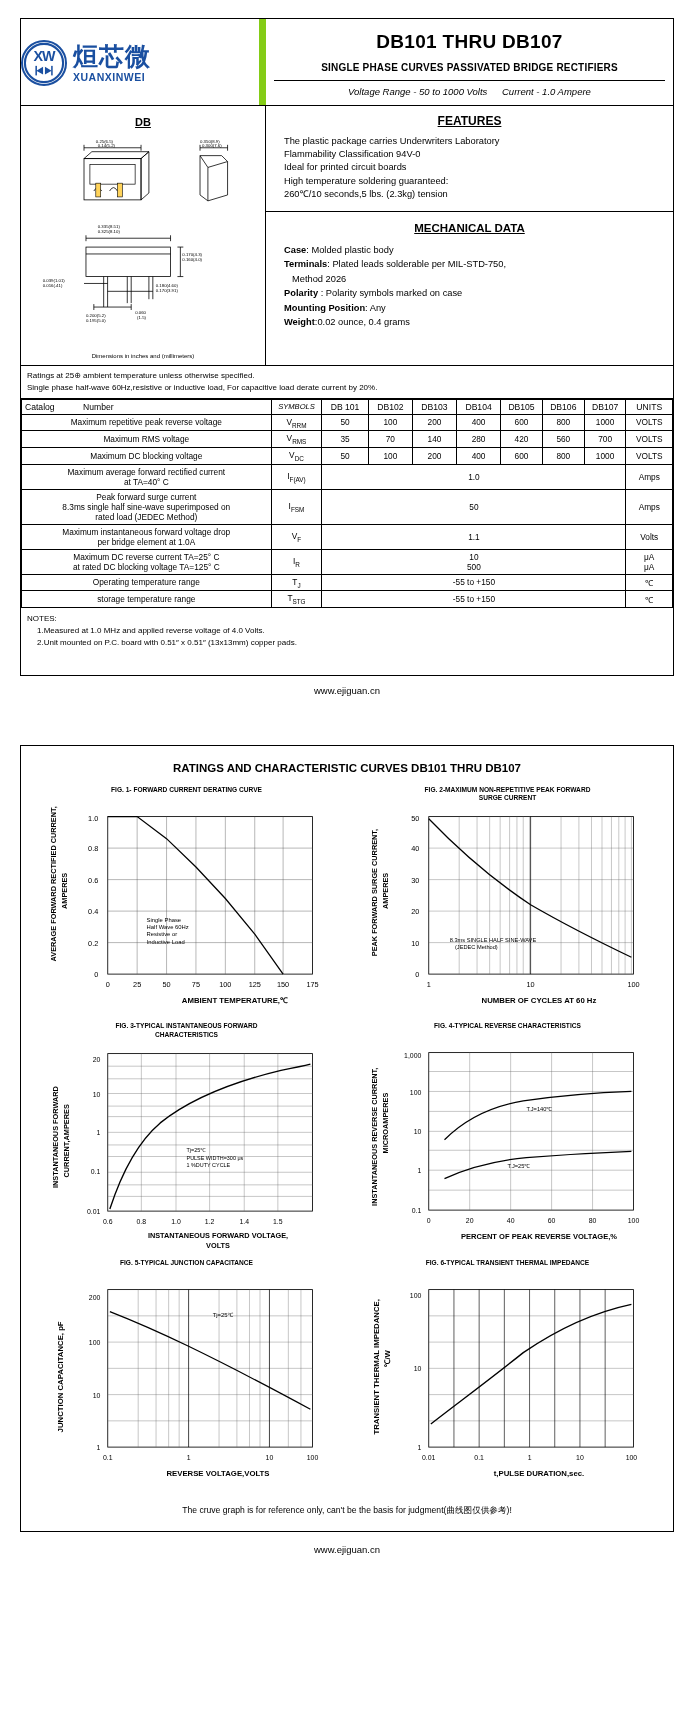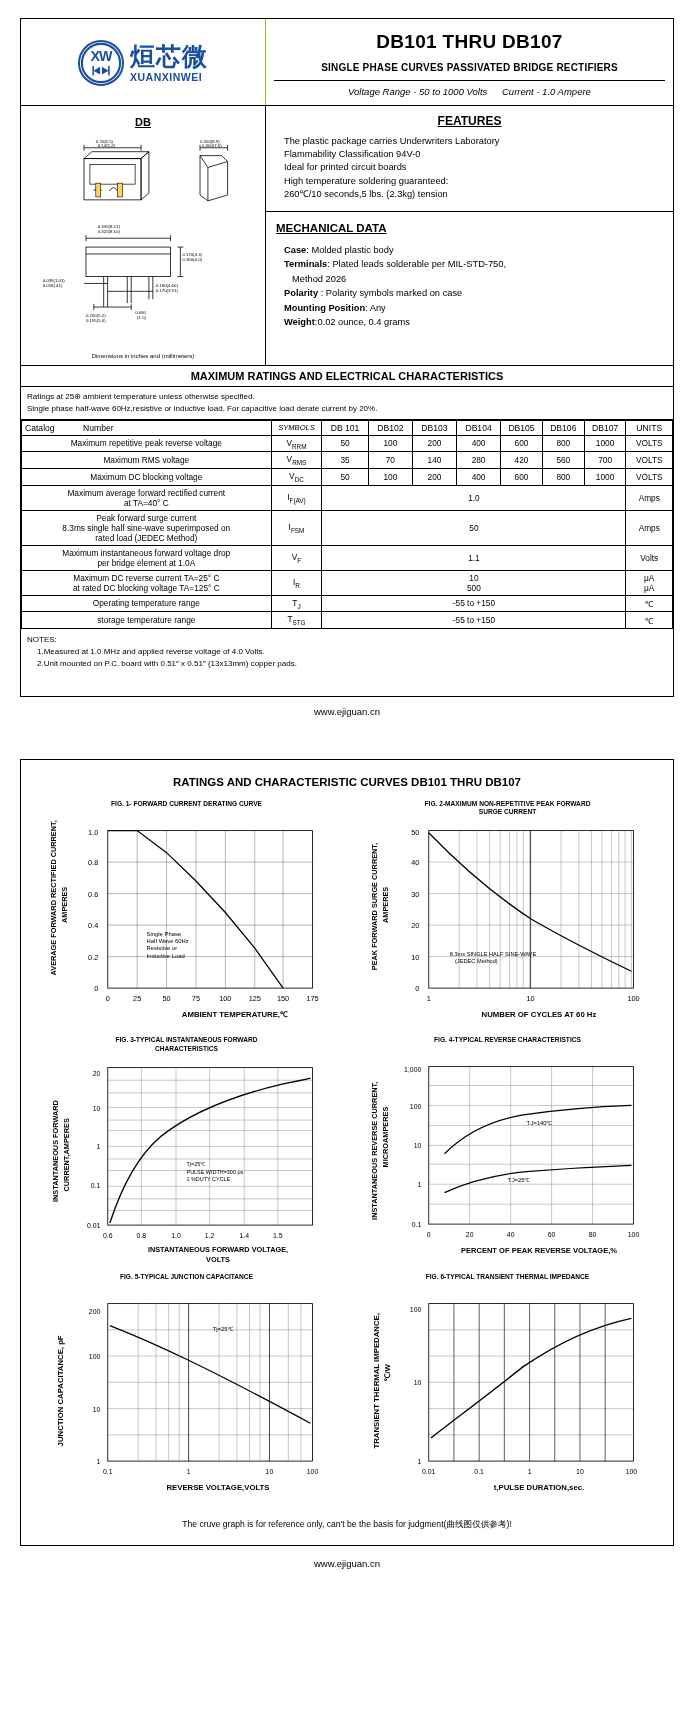--- a/index.html
+++ b/index.html
@@ -20,24 +20,24 @@
     margin:18px 20px 0 20px;
     border:1px solid #000;
     width:654px;
   }
   .hdr {
     display:flex;
     border-bottom:1px solid #000;
   }
   .hdr-logo {
     width:245px;
-    border-right:1px solid #84cc16;
+    border-right:7px solid #84cc16;
     display:flex;
     align-items:center;
-    justify-content:center;
+    justify-content:flex-start;
     padding:10px 0 8px 0;
   }
   .logo-wrap { display:flex; align-items:center; gap:6px; }
   .logo-mark {
     width:46px; height:46px;
     border:2px solid #1a4fa0;
     border-radius:50%;
     position:relative;
     display:flex; align-items:center; justify-content:center;
     color:#1a4fa0;
@@ -101,21 +101,21 @@
   .feat-title {
     text-align:center;
     font-size:12px;
     font-weight:bold;
     text-decoration:underline;
     margin-bottom:7px;
   }
   .feat-list { font-size:9.3px; line-height:1.42; padding-left:8px; }
   .mech-box { padding:10px 10px 12px 10px; }
   .mech-title {
-    text-align:left;
+    text-align:center;
     font-size:11.5px;
     font-weight:bold;
     text-decoration:underline;
     margin-bottom:9px;
   }
   .mech-list { font-size:9.3px; line-height:1.55; padding-left:8px; }
   .mech-list b { font-weight:bold; }
 
   .dbtitle {
     text-align:center;
@@ -170,21 +170,21 @@
   .notes .nttl { }
   .site {
     text-align:center;
     font-size:9.5px;
     margin:9px 0 0 0;
   }
   .gap { height:42px; }
 
   
   .sheet2 {
-    margin:0 20px 0 20px;
+    margin:7px 20px 0 20px;
     width:654px;
     border:1px solid #000;
     padding:0 0 14px 0;
   }
   .p2title {
     text-align:center;
     font-size:11.5px;
     font-weight:bold;
     padding:16px 0 10px 0;
   }
@@ -343,21 +343,20 @@
             <div><b>Terminals</b><span>: Plated leads solderable per MIL-STD-750,</span></div>
             <div style="padding-left:8px"><span>Method 2026</span></div>
             <div><b>Polarity</b><span> : Polarity symbols marked on case</span></div>
             <div><b>Mounting Position</b><span>: Any</span></div>
             <div><b>Weight</b><span>:0.02 ounce, 0.4 grams</span></div>
           </div>
         </div>
       </div>
     </div>
 
-    <div class="tbl-banner">MAXIMUM RATINGS AND ELECTRICAL CHARACTERISTICS</div>
 
     <div class="ratings-note">
       <div>Ratings at 25⊕ ambient temperature unless otherwise specified.</div>
       <div>Single phase half-wave 60Hz,resistive or inductive load, For capacitive load derate current by 20%.</div>
     </div>
 
     <table class="main">
       <thead>
         <tr>
           <th class="catcol">

